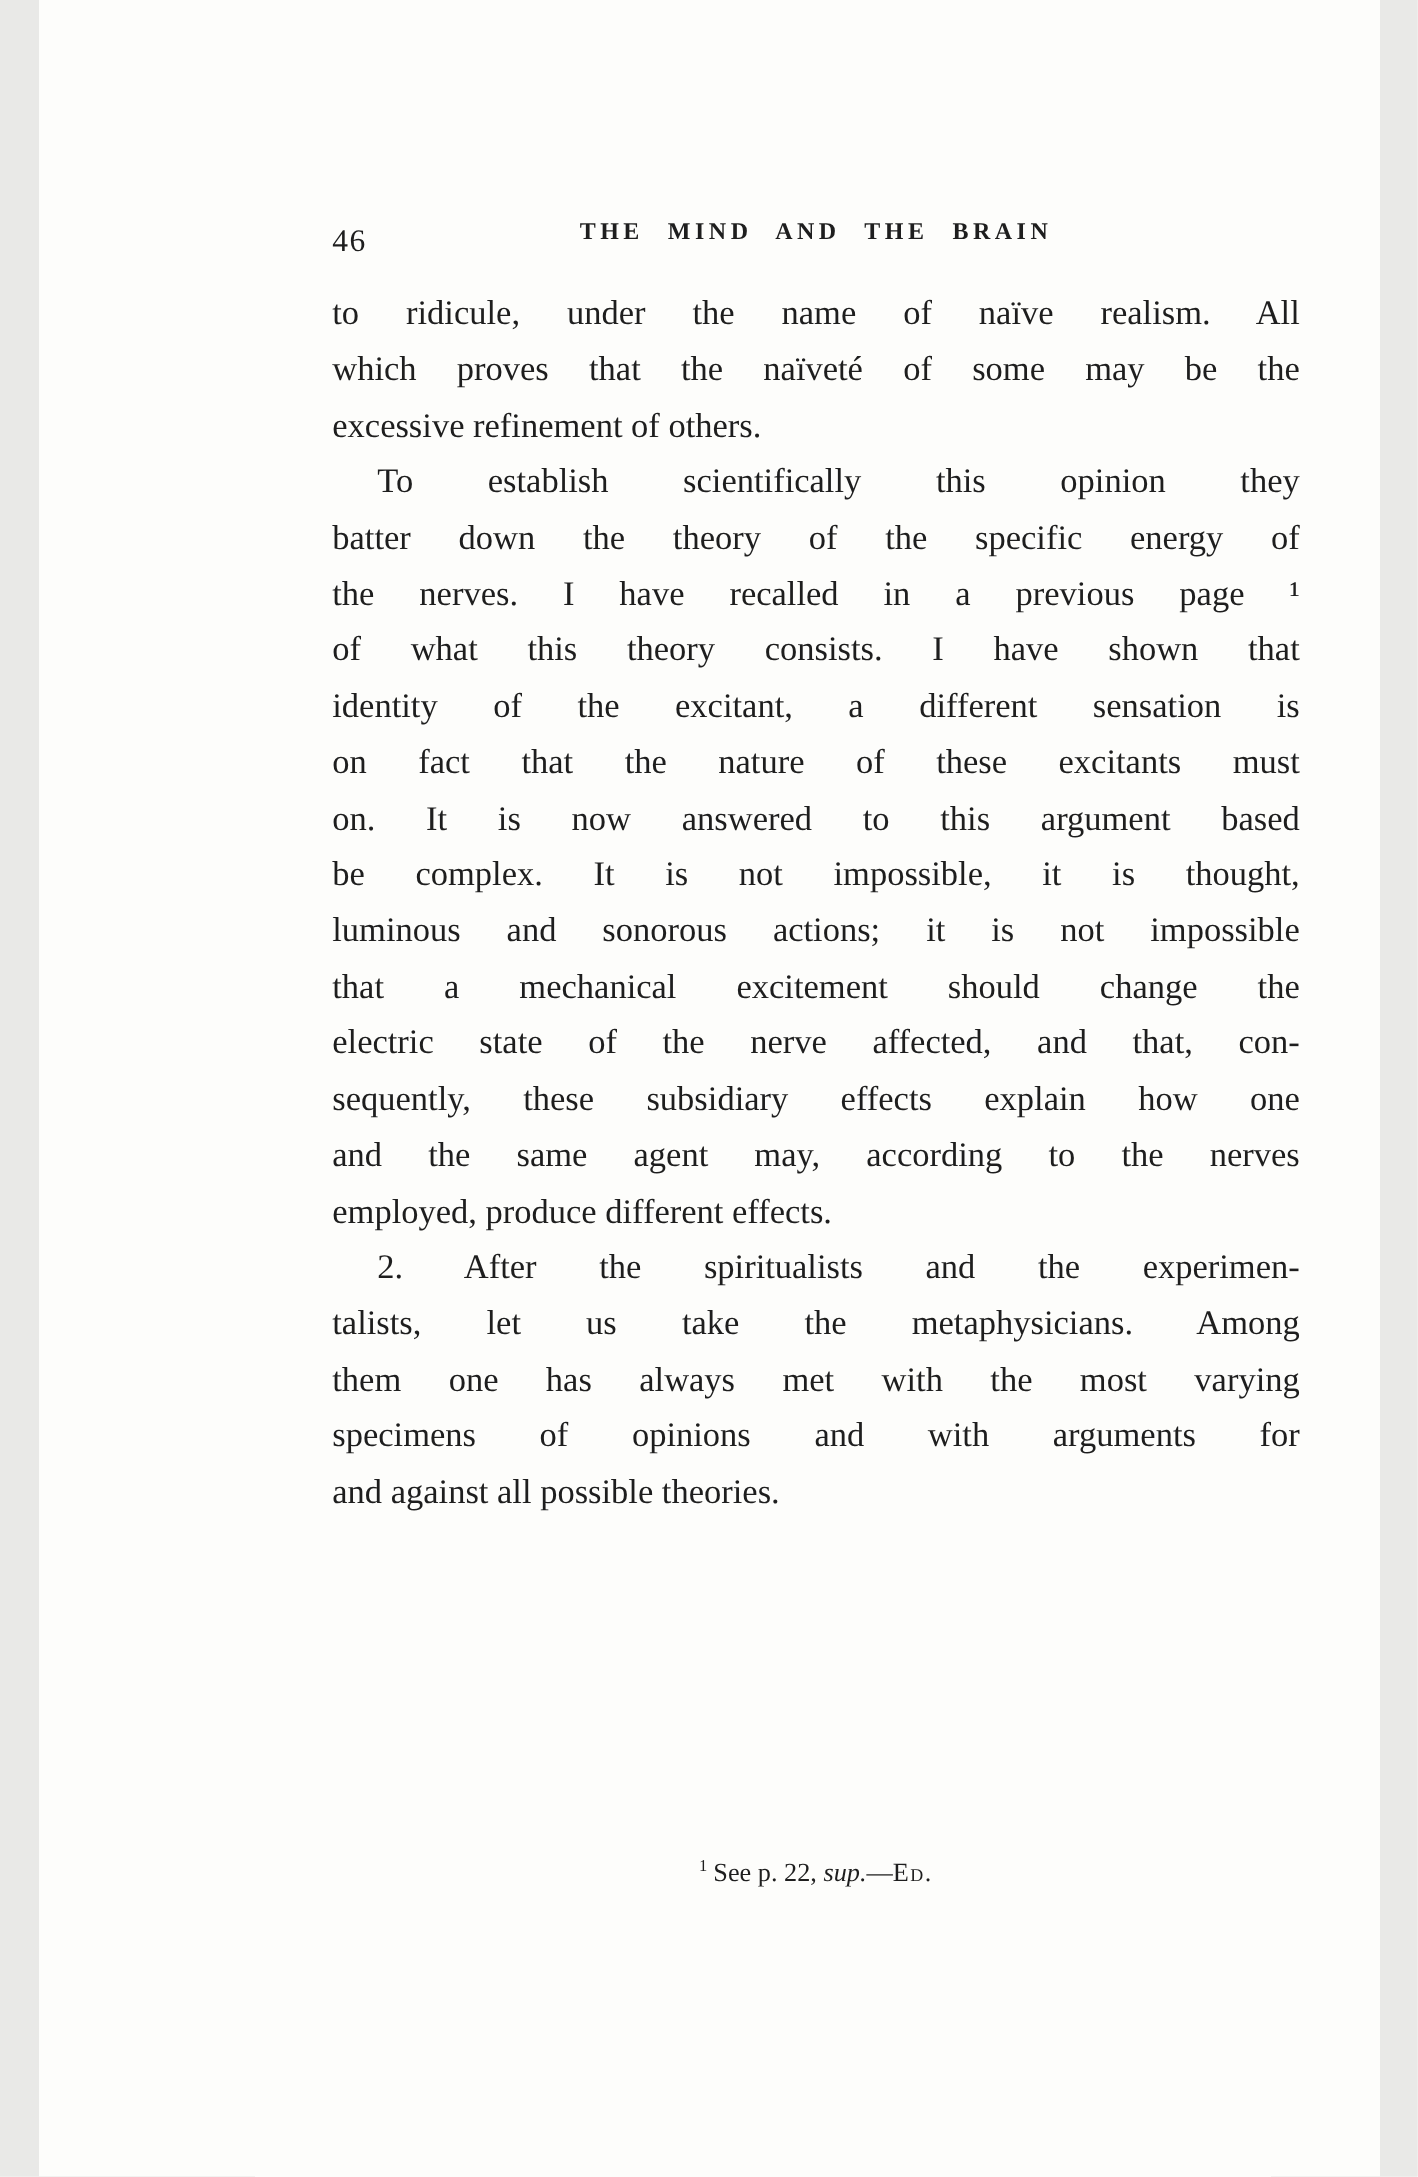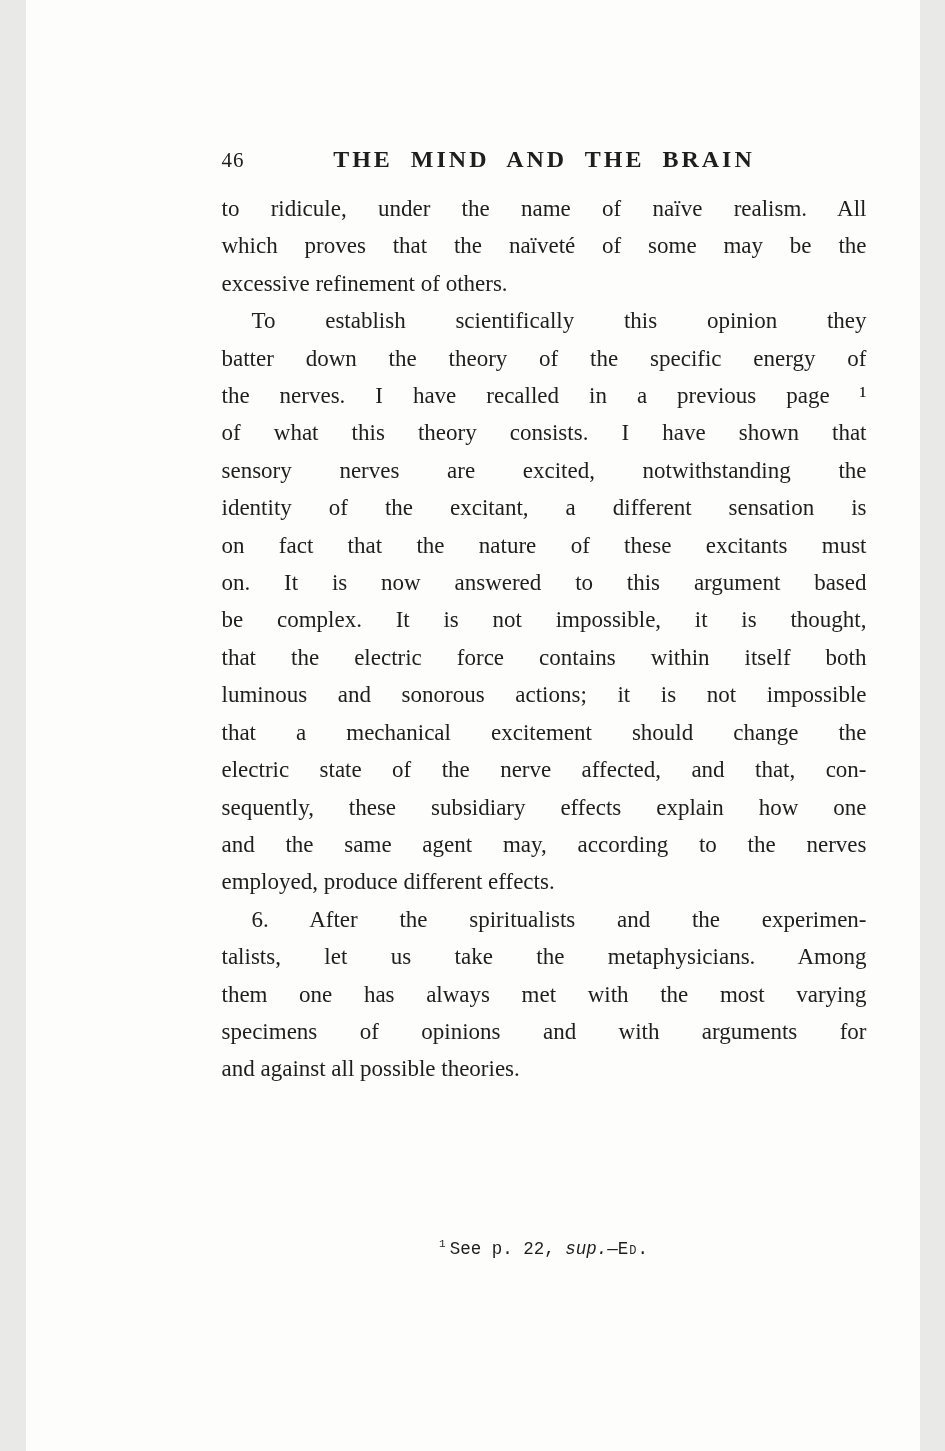--- a/index.html
+++ b/index.html
@@ -29,21 +29,21 @@
     left: 0;
     top: 2px;
     font-size: 21px;
     letter-spacing: 1px;
   }
   .running-title {
     position: absolute;
     left: 0;
     right: 0;
     text-align: center;
-    font-size: 24px;
+    font-size: 16px;
     font-weight: bold;
     letter-spacing: 3px;
     word-spacing: 9px;
     white-space: nowrap;
   }
   .body-text {
     position: absolute;
     top: 190px;
     left: 196px;
     width: 645px;
@@ -61,21 +61,20 @@
   .ln.ind {
     text-indent: 30px;
   }
   .footnote {
     position: absolute;
     top: 1238px;
     left: 196px;
     width: 645px;
     text-align: center;
     font-size: 17.5px;
-    font-family: Liberation Mono, monospace;
   }
   .footnote sup {
     font-size: 11px;
     margin-right: 4px;
   }
   .footnote .smallcaps {
     font-variant: small-caps;
     letter-spacing: 1px;
   }
 </style>
@@ -90,33 +89,31 @@
   </div>
 
   <div class="body-text">
     <div class="ln">to ridicule, under the name of naïve realism.  All</div>
     <div class="ln">which proves that the naïveté of some may be the</div>
     <div class="ln end">excessive refinement of others.</div>
     <div class="ln ind">To establish scientifically this opinion they</div>
     <div class="ln">batter down the theory of the specific energy of</div>
     <div class="ln">the nerves.  I have recalled in a previous page ¹</div>
     <div class="ln">of what this theory consists.  I have shown that</div>
-    <div class="ln">sensory nerves are excited, notwithstanding the</div>
     <div class="ln">identity of the excitant, a different sensation is</div>
     <div class="ln">on fact that the nature of these excitants must</div>
     <div class="ln">on.  It is now answered to this argument based</div>
     <div class="ln">be complex.  It is not impossible, it is thought,</div>
-    <div class="ln">that the electric force contains within itself both</div>
     <div class="ln">luminous and sonorous actions; it is not impossible</div>
     <div class="ln">that a mechanical excitement should change the</div>
     <div class="ln">electric state of the nerve affected, and that, con-</div>
     <div class="ln">sequently, these subsidiary effects explain how one</div>
     <div class="ln">and the same agent may, according to the nerves</div>
     <div class="ln end">employed, produce different effects.</div>
-    <div class="ln ind">6. After the spiritualists and the experimen-</div>
+    <div class="ln ind">2. After the spiritualists and the experimen-</div>
     <div class="ln">talists, let us take the metaphysicians.  Among</div>
     <div class="ln">them one has always met with the most varying</div>
     <div class="ln">specimens of opinions and with arguments for</div>
     <div class="ln end">and against all possible theories.</div>
   </div>
 
   <div class="footnote">
     <sup>1</sup><span>See p. 22, </span><i>sup.</i><span>—</span><span class="smallcaps">Ed.</span>
   </div>
 

